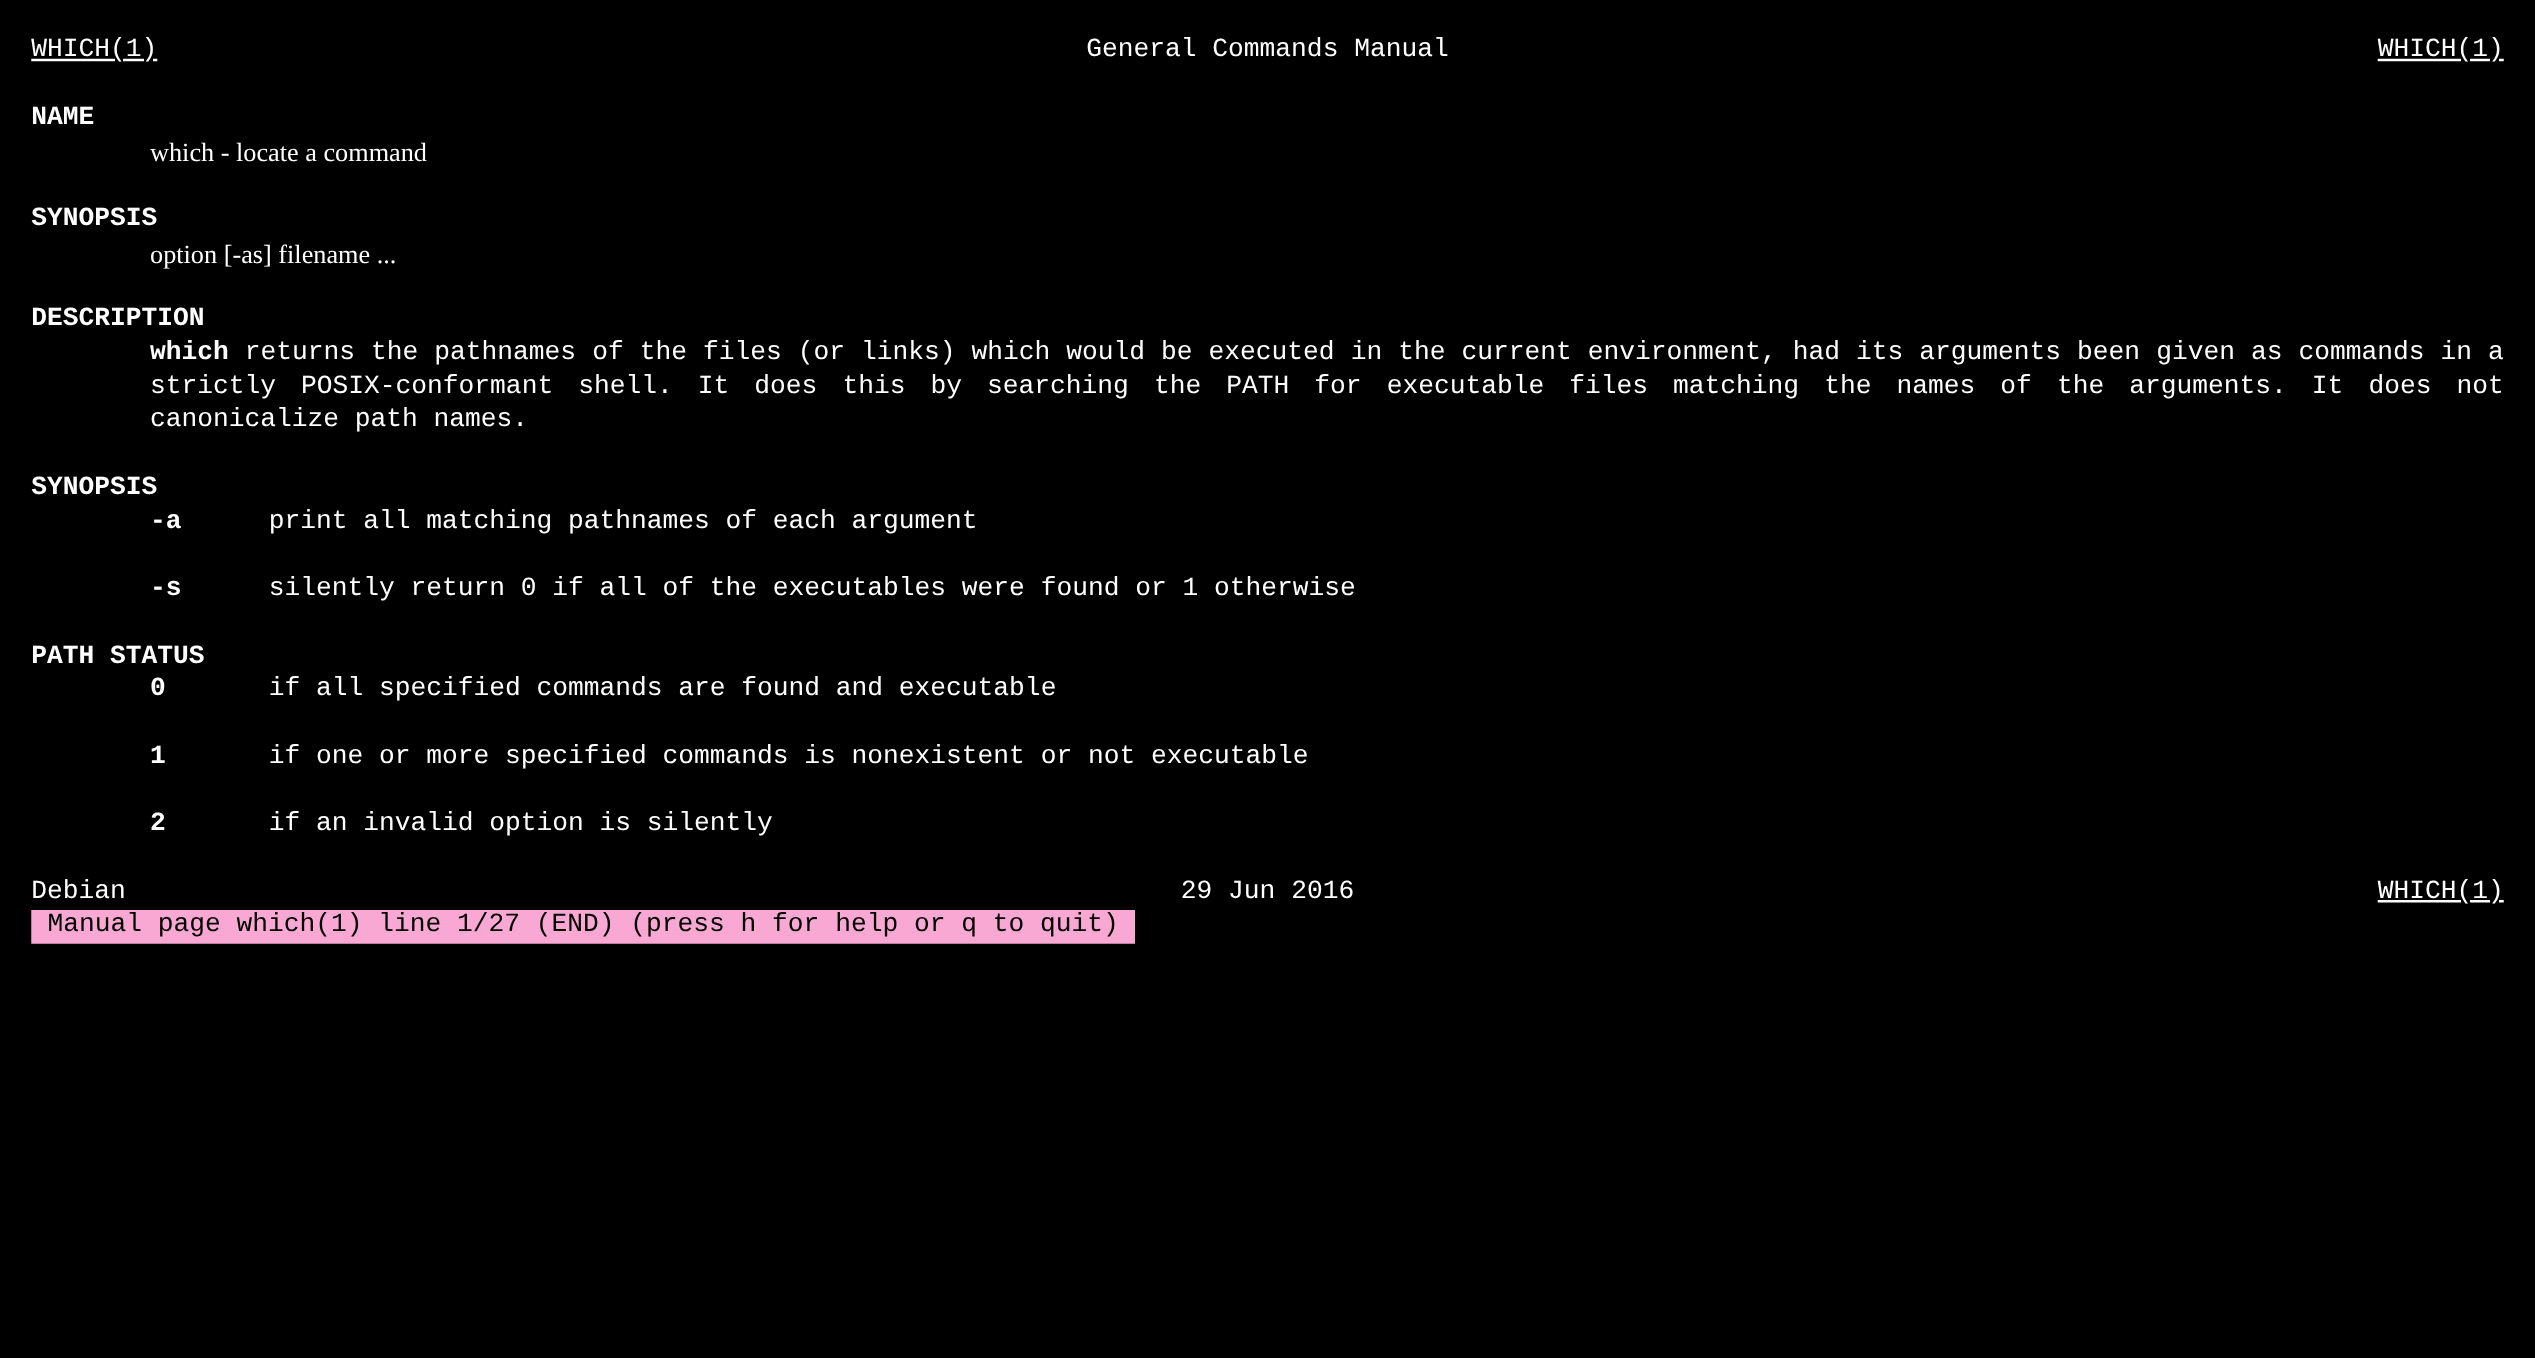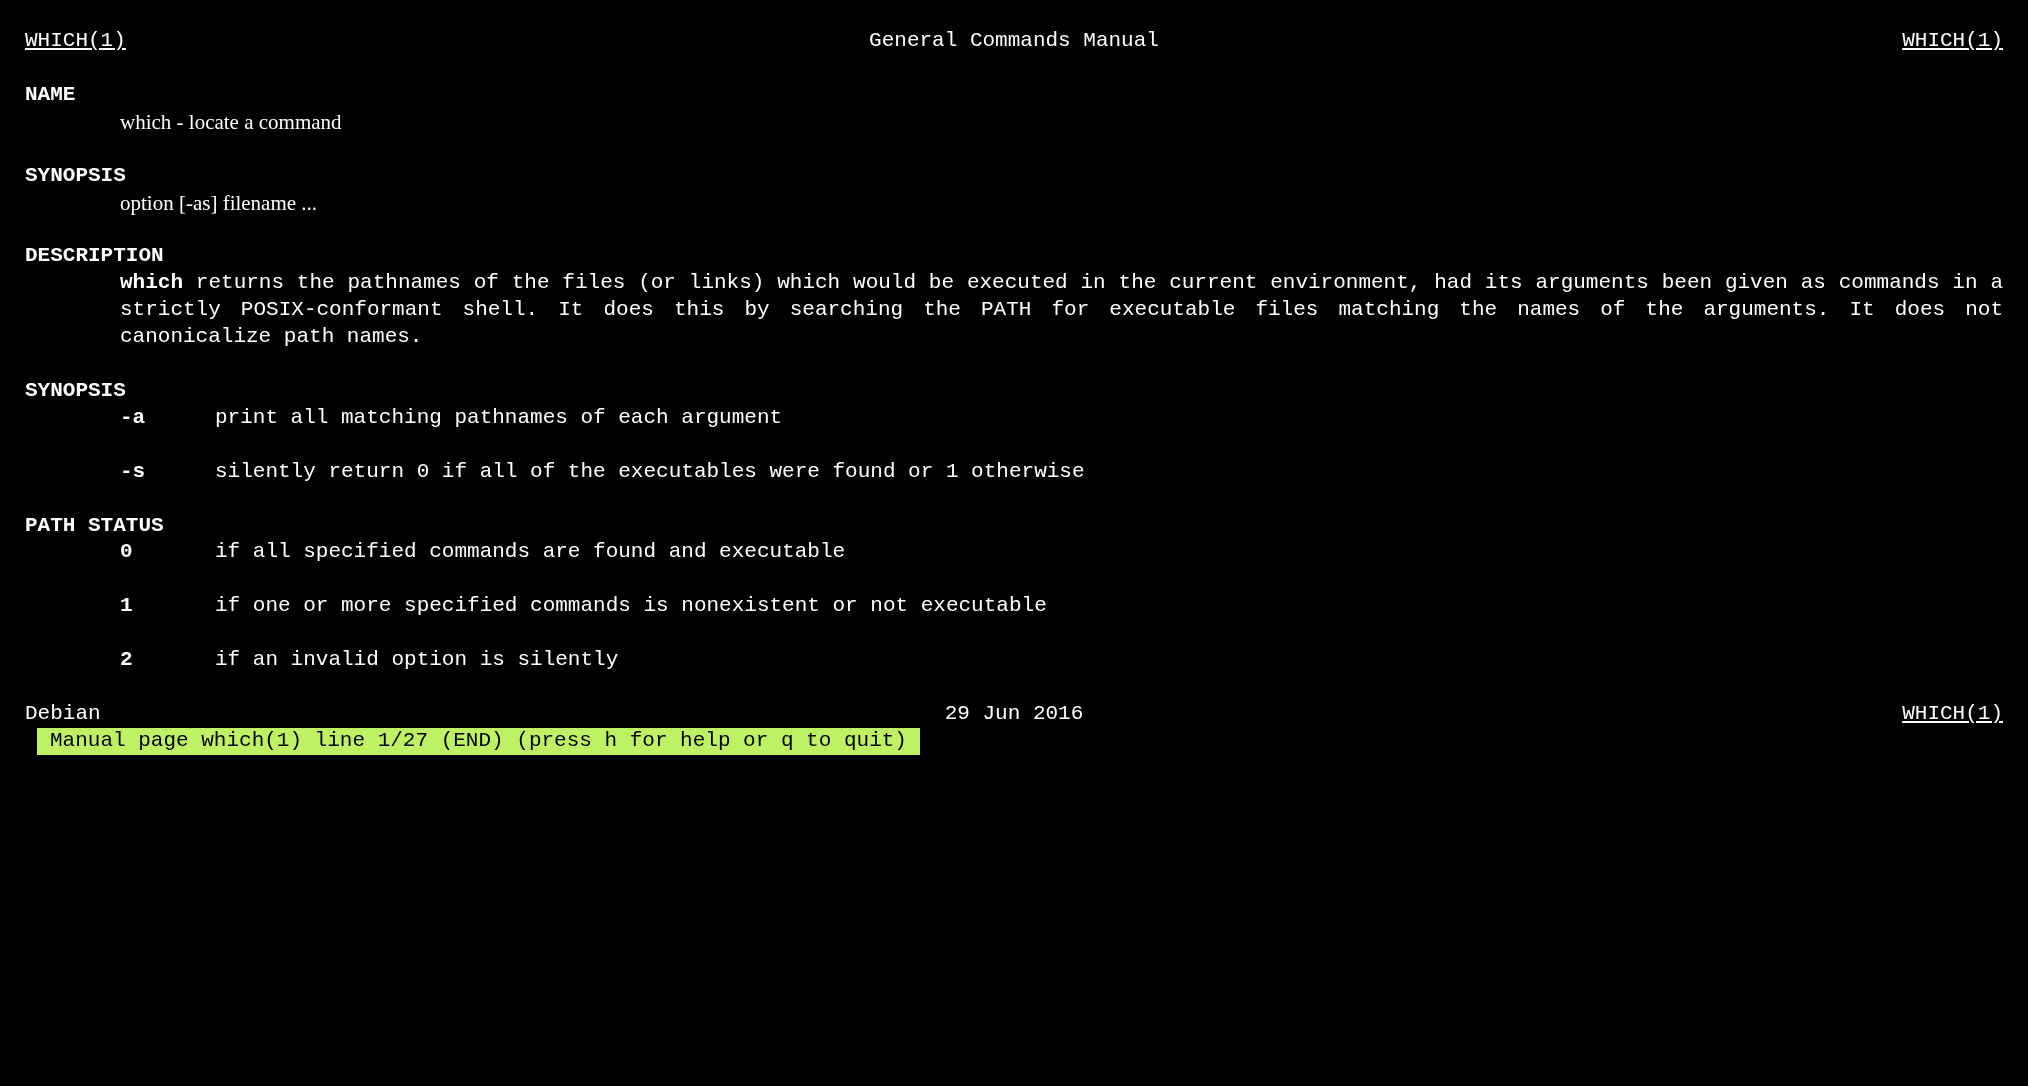--- a/index.html
+++ b/index.html
@@ -72,26 +72,26 @@
     }
     .footer-center {
       position: absolute;
       left: 50%;
       transform: translateX(-50%);
     }
     .footer-right {
       text-decoration: underline;
     }
     .status-bar {
-      background: #bef264;
+      background: #f9a8d4;
       color: #000000;
       display: inline-block;
       padding: 0 13px 0 13px;
       margin-top: 0;
-      margin-left: 12px;
+      margin-left: 0;
     }
     .status-wrap {
       margin-left: 0px;
     }
   </style>
 </head>
 <body>
 
 <div class="header-line">
   <span class="header-left">WHICH(1)</span>

